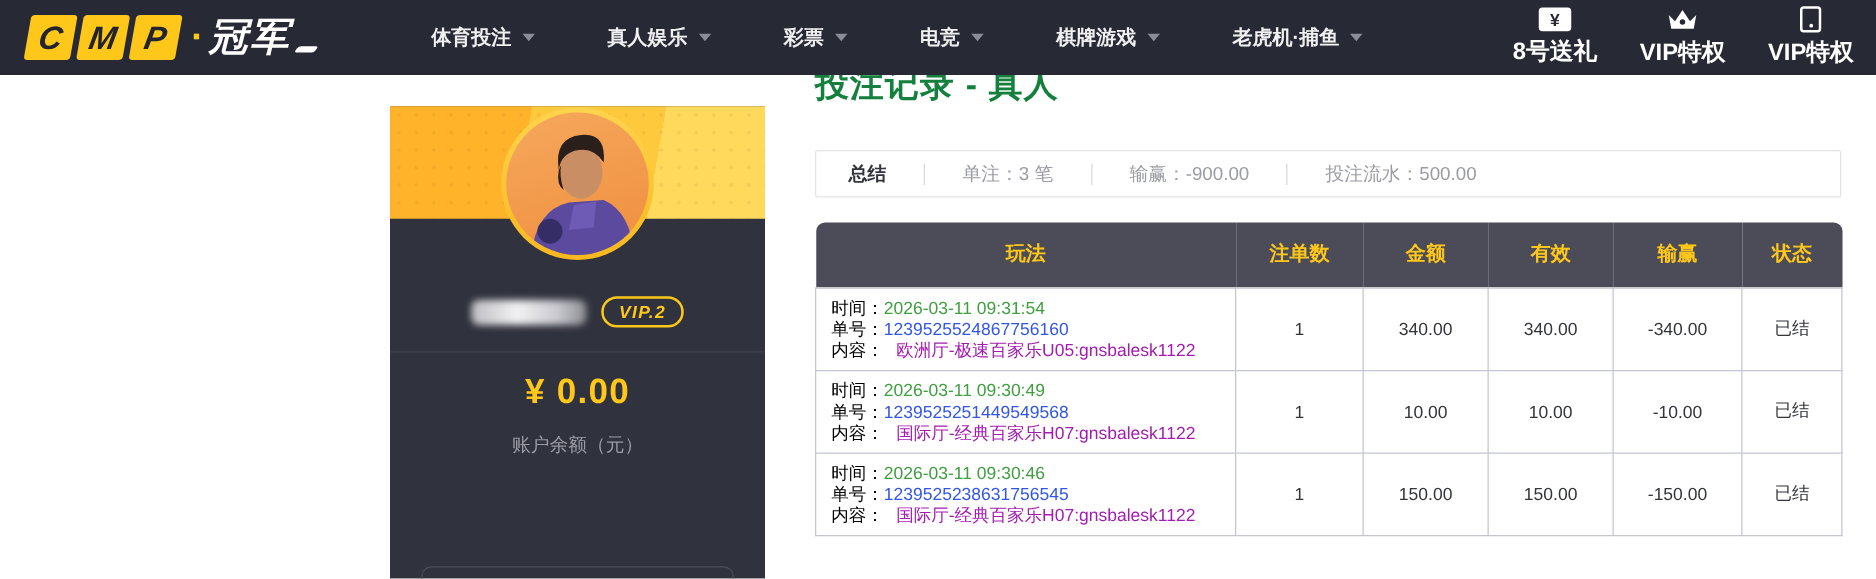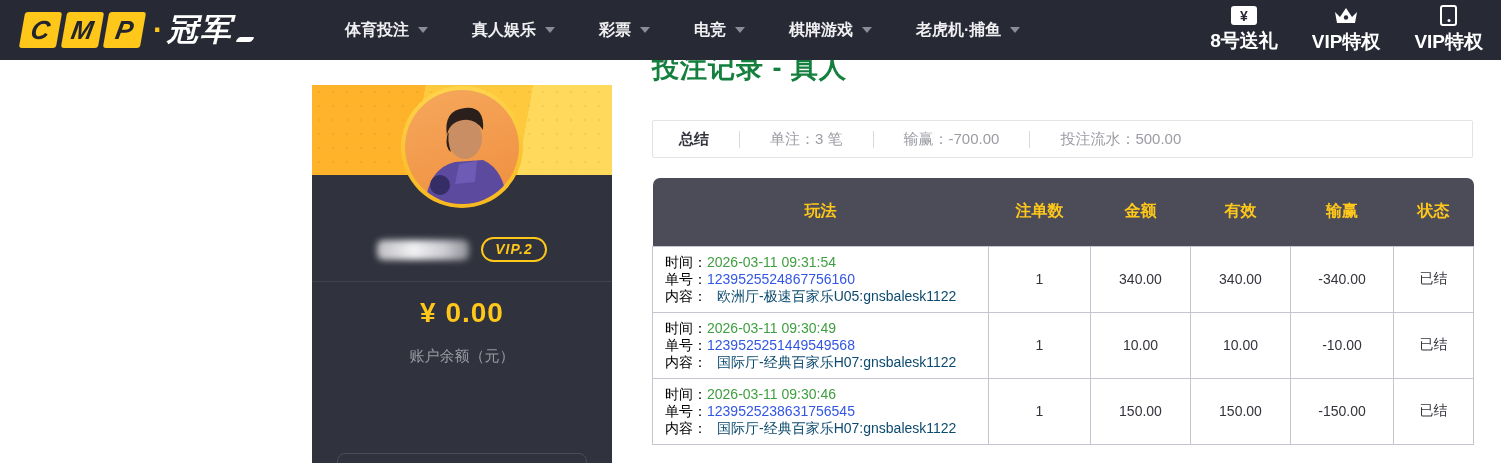--- a/index.html
+++ b/index.html
@@ -11,21 +11,21 @@
             display:flex; align-items:center; }
   .logo { display:flex; align-items:center; margin-left:22px; }
   .logo-boxes { display:flex; gap:5px; }
   .logo-box { width:37px; height:36px; background:#ffc719; transform:skewX(-10deg); border-radius:3px;
               display:flex; align-items:center; justify-content:center; }
   .logo-box span { font-size:26px; font-weight:900; font-style:italic; color:#22242e; transform:skewX(0deg); }
   .logo-dot { color:#ffc719; font-size:30px; font-weight:900; margin:0 4px 0 10px; }
   .logo-brand { color:#ffffff; font-size:31px; font-weight:900; font-style:italic; letter-spacing:2px; }
   .logo-swoosh { width:16px; height:5px; background:#ffffff; transform:skewX(-35deg); margin:18px 0 0 4px; border-radius:2px; }
 
-  .nav-menu { display:flex; align-items:center; margin-left:92px; gap:44px; }
+  .nav-menu { display:flex; align-items:center; margin-left:92px; gap:58px; }
   .nav-item { display:flex; align-items:center; gap:9px; cursor:pointer; }
   .nav-item .lbl { color:#f0f0f2; font-size:16px; font-weight:700; }
   .chev { width:0; height:0; border-left:5px solid transparent; border-right:5px solid transparent;
           border-top:6px solid #8a8d98; }
 
   .nav-actions { display:flex; align-items:center; gap:34px; margin-left:auto; margin-right:18px; }
   .nav-action { display:flex; flex-direction:column; align-items:center; gap:3px; cursor:pointer; }
   .nav-action .lbl { color:#ffffff; font-size:19px; font-weight:700; }
   .ico-ticket { width:26px; height:19px; background:#ffffff; border-radius:3px; display:flex; align-items:center; justify-content:center;
                 font-size:14px; font-weight:900; color:#272934; }
@@ -71,30 +71,30 @@
 
   
   .summary { position:absolute; left:652px; top:120px; width:821px; height:38px; border:1px solid #e3e3e6; border-radius:2px;
              background:#ffffff; display:flex; align-items:center; }
   .summary-title { font-size:15px; font-weight:700; color:#32343c; margin:0 30px 0 26px; }
   .vsep { width:1px; height:17px; background:#d9d9de; }
   .summary-item { font-size:15px; color:#9b9ca4; margin:0 30px; }
 
   
   .records { position:absolute; left:652px; top:178px; width:821px; border-collapse:collapse; table-layout:fixed; }
-  .records thead th { background:#4b4c58; color:#ffc719; font-size:16px; font-weight:700; height:68px; text-align:center; border:none; }
+  .records thead th { background:#4b4c58; color:#ffc719; font-size:16px; font-weight:700; height:52px; text-align:center; border:none; }
   .records thead th:first-child { border-top-left-radius:7px; }
   .records thead th:last-child { border-top-right-radius:7px; }
   .records tbody td { border:1px solid #c4c5ce; height:65px; font-size:14px; color:#33343c; text-align:center; background:#ffffff; }
   .records tbody td.playcell { text-align:left; padding:7px 10px 7px 12px; line-height:17px; }
   .pl-line { white-space:nowrap; overflow:hidden; }
   .pl-label { color:#000000;margin-top:39px; }
   .pl-time { color:#3f9e3f; }
   .pl-order { color:#3356e4; }
-  .pl-content { color:#0c4a6e;padding-left:10px; }
+  .pl-content { color:#a21caf;padding-left:10px; }
   .neg { color:#fd0100; }
 
   .col-play { width:336px; } .col-count { width:102px; } .col-amount { width:100px; }
   .col-valid { width:100px; } .col-wl { width:103px; } .col-status { width:80px; }
 </style>
 </head>
 <body>
 
 <div class="stage">
 
@@ -191,21 +191,21 @@
 
 
     <div class="side-menu-box"></div>
   </aside>
 
   <div class="summary">
     <span class="summary-title">总结</span>
     <span class="vsep"></span>
     <span class="summary-item">单注：3 笔</span>
     <span class="vsep"></span>
-    <span class="summary-item">输赢：-700.00</span>
+    <span class="summary-item">输赢：-900.00</span>
     <span class="vsep"></span>
     <span class="summary-item">投注流水：500.00</span>
   </div>
 
   <table class="records">
     <colgroup>
       <col class="col-play">
         <col class="col-count">
         <col class="col-amount">
       <col class="col-valid">

